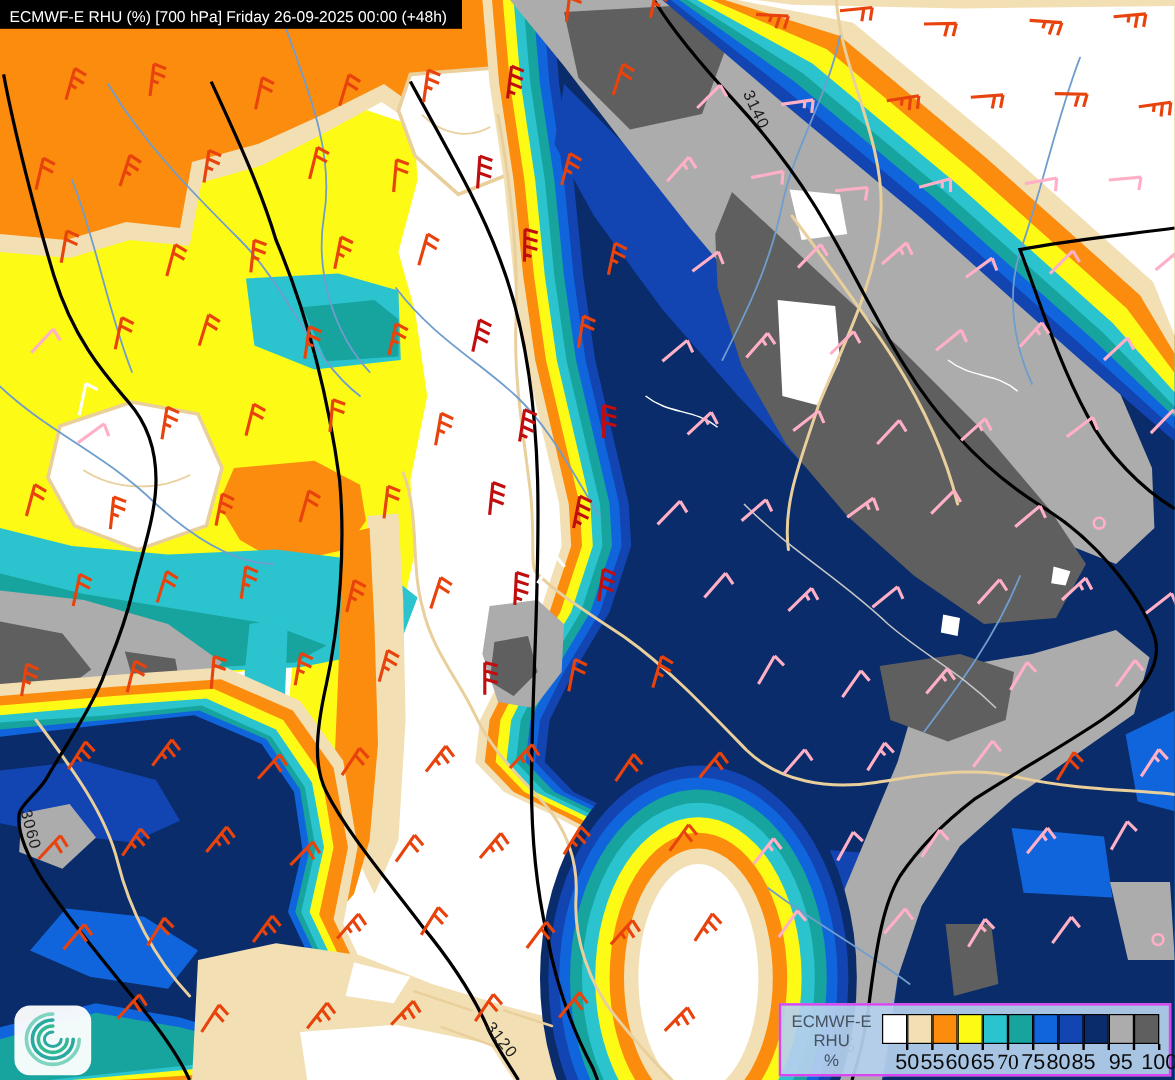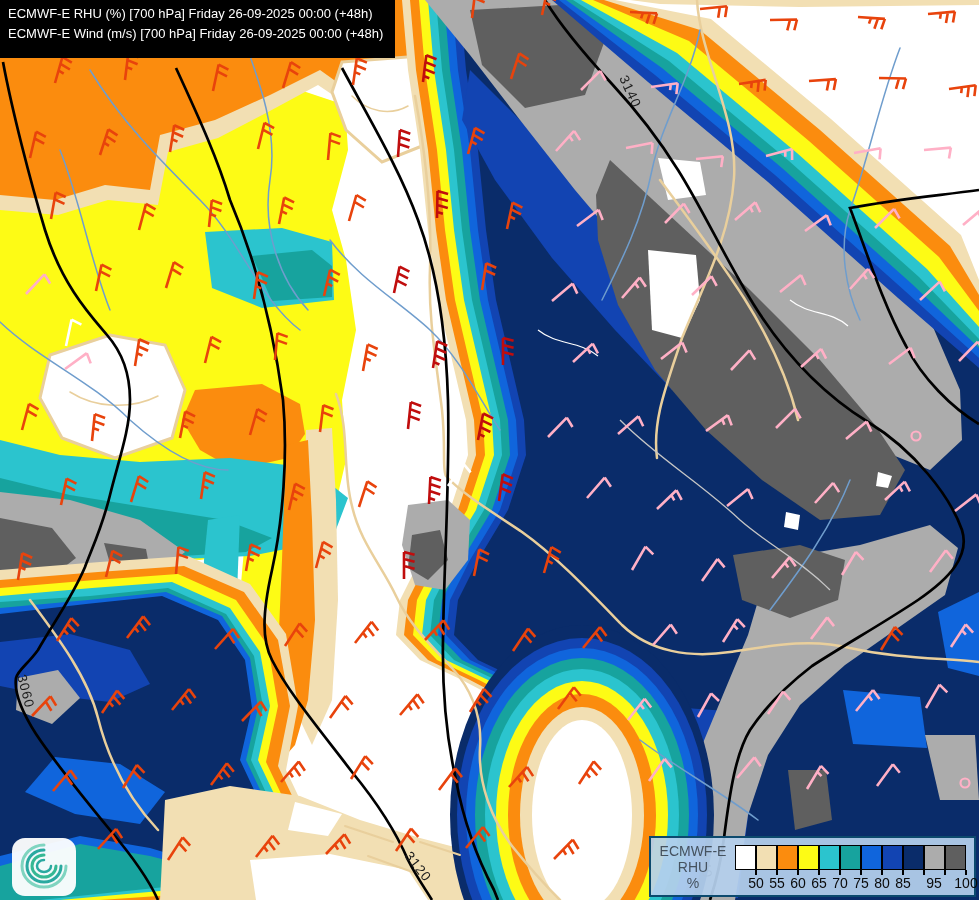--- a/index.html
+++ b/index.html
@@ -1,30 +1,30 @@
 <!DOCTYPE html>
 <html><head>
 <meta charset="utf-8">
 <style>
   html,body{margin:0;padding:0;background:#fff;}
   #stage{position:relative;width:979px;height:900px;overflow:hidden;
          font-family:"Liberation Sans", sans-serif;background:#fff;}
   #map{position:absolute;left:0;top:0;}
   .title-box{position:absolute;left:0;top:0;background:#000;color:#fff;
-             padding:4px 12px 14px 8px;z-index:30;}
+             padding:4px 12px 0 8px;z-index:30;}
   .title-box div{font-size:13px;line-height:20px;white-space:nowrap;}
   .legend{position:absolute;left:649px;top:836px;width:327px;height:61px;
-          background:rgba(181,208,237,0.93);border:2px solid #0c4a6e;
+          background:rgba(181,208,237,0.93);border:2px solid #d946ef;
           box-sizing:border-box;z-index:25;display:flex;}
   .legend-label{width:84px;text-align:center;color:#45525f;font-size:14px;
                 line-height:16px;padding-top:5px;}
   .legend-scale{position:relative;flex:1;}
   .lg-box{position:absolute;top:7px;width:21px;height:25px;border:1px solid #000;box-sizing:border-box;}
   .lg-tick{position:absolute;top:32px;width:2px;height:5px;background:#000;}
-  .lg-num{position:absolute;top:37px;font-size:14px;color:#0a0a0a;transform:translateX(-50%);}
+  .lg-num{position:absolute;top:37px;font-size:18px;color:#0a0a0a;transform:translateX(-50%);}
   .logo{position:absolute;left:11px;top:837px;width:66px;height:60px;z-index:24;}
 </style>
 </head>
 <body>
 
 <div id="stage">
 
 <svg id="map" width="979" height="900" viewBox="0 0 979 900">
 
   <rect x="0" y="0" width="979" height="900" fill="#ffffff"></rect>
@@ -310,21 +310,20 @@
         <path d="M396.0,851.0 L411.1,828.6 M411.1,828.6 l7.2,8.3 M407.2,834.4 l7.2,8.3" stroke="#e8430c" stroke-width="2.6" fill="none"></path>
         <path d="M466.0,848.0 L483.0,827.0 M483.0,827.0 l6.5,8.9 M478.6,832.5 l6.5,8.9" stroke="#e8430c" stroke-width="2.6" fill="none"></path>
         <path d="M554.0,859.0 L572.8,839.6 M572.8,839.6 l5.7,9.4 M567.9,844.6 l5.7,9.4 M563.0,849.6 l3.1,5.1" stroke="#e8430c" stroke-width="2.6" fill="none"></path>
         <path d="M66.0,346.0 L71.6,319.6 M71.6,319.6 l9.8,5.0" stroke="#ffffff" stroke-width="2.6" fill="none"></path>
         <path d="M448.0,486.0 L463.5,463.9 M463.5,463.9 l7.1,8.4" stroke="#ffffff" stroke-width="2.6" fill="none"></path>
       </g>
 </svg>
 
 <div class="title-box">
   <div>ECMWF-E RHU (%) [700 hPa] Friday 26-09-2025 00:00 (+48h)</div>
-  <div>ECMWF-E Wind (m/s) [700 hPa] Friday 26-09-2025 00:00 (+48h)</div>
 </div>
 
 <div class="logo">
   <svg width="66" height="60" viewBox="0 0 66 60">
     <rect x="1" y="1" width="64" height="58" rx="13" fill="#ffffff" opacity="0.95"></rect>
     <g fill="none" stroke-linecap="round">
       <path d="M33,8 A22,21 0 1,0 55,29" stroke="#7fd4c0" stroke-width="3"></path>
       <path d="M33,13 A17,16 0 1,0 50,29" stroke="#2aa9a0" stroke-width="3"></path>
       <path d="M33,18 A12,11 0 1,0 45,29" stroke="#35b894" stroke-width="3"></path>
       <path d="M33,23 A7,6 0 1,0 40,29" stroke="#2aa9a0" stroke-width="2.5"></path>
@@ -352,21 +351,21 @@
         <div class="lg-box" style="left: 210px; background: rgb(95, 95, 95);"></div>
         <div class="lg-tick" style="left: 20px;"></div>
         <div class="lg-num" style="left: 21px;">50</div>
         <div class="lg-tick" style="left: 41px;"></div>
         <div class="lg-num" style="left: 42px;">55</div>
         <div class="lg-tick" style="left: 62px;"></div>
         <div class="lg-num" style="left: 63px;">60</div>
         <div class="lg-tick" style="left: 83px;"></div>
         <div class="lg-num" style="left: 84px;">65</div>
         <div class="lg-tick" style="left: 104px;"></div>
-        <div class="lg-num" style="left: 105px;">70</div>
+        <div class="lg-num" style="left: 105px; font-family: Liberation Serif, serif;">70</div>
         <div class="lg-tick" style="left: 125px;"></div>
         <div class="lg-num" style="left: 126px;">75</div>
         <div class="lg-tick" style="left: 146px;"></div>
         <div class="lg-num" style="left: 147px;">80</div>
         <div class="lg-tick" style="left: 167px;"></div>
         <div class="lg-num" style="left: 168px;">85</div>
         <div class="lg-tick" style="left: 188px;"></div>
         <div class="lg-num" style="left: 189px; margin-top: 29px;">90</div>
         <div class="lg-tick" style="left: 209px;"></div>
         <div class="lg-num" style="left: 199px;">95</div>

